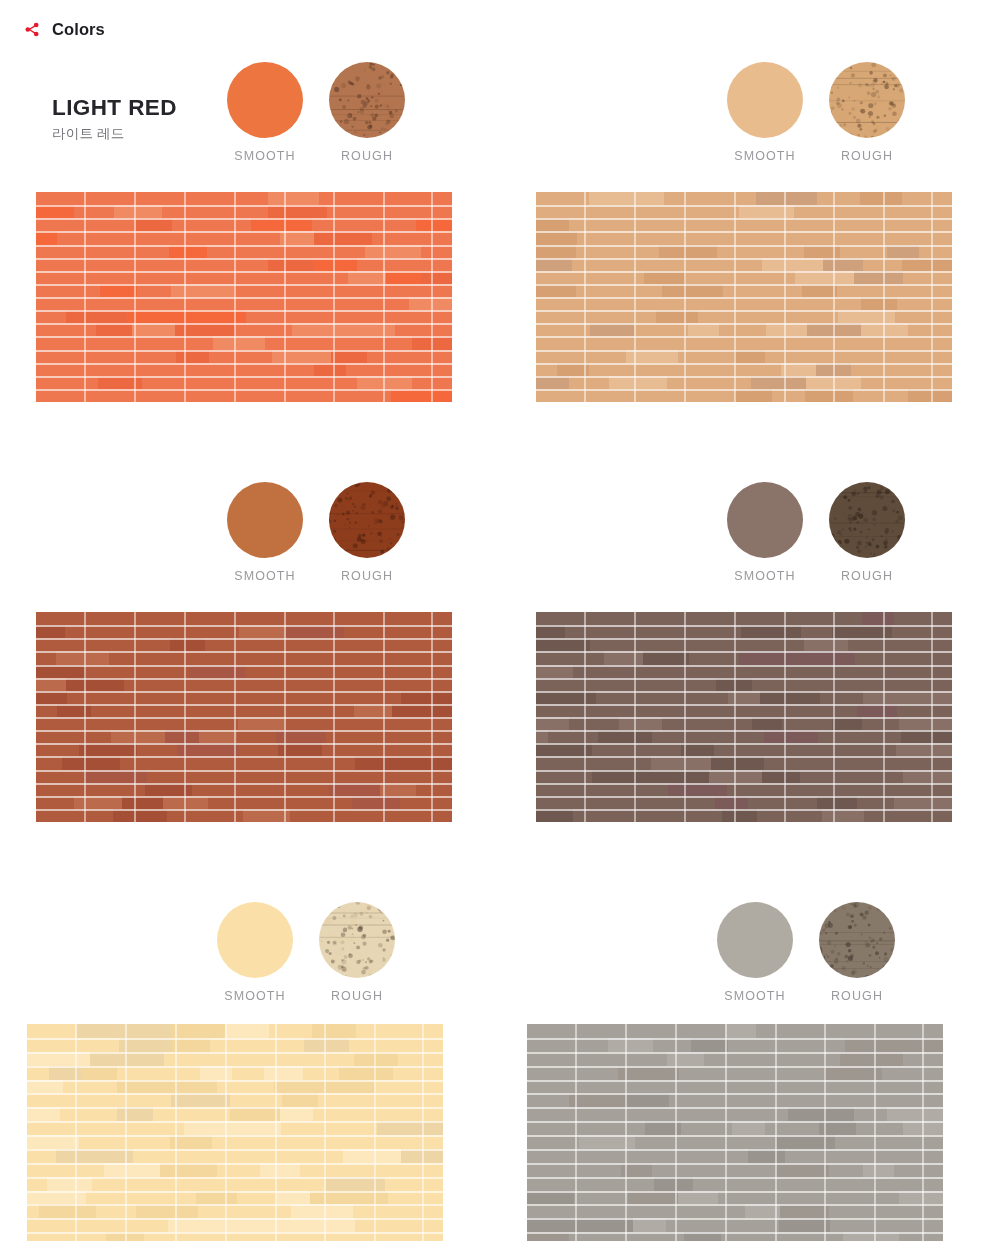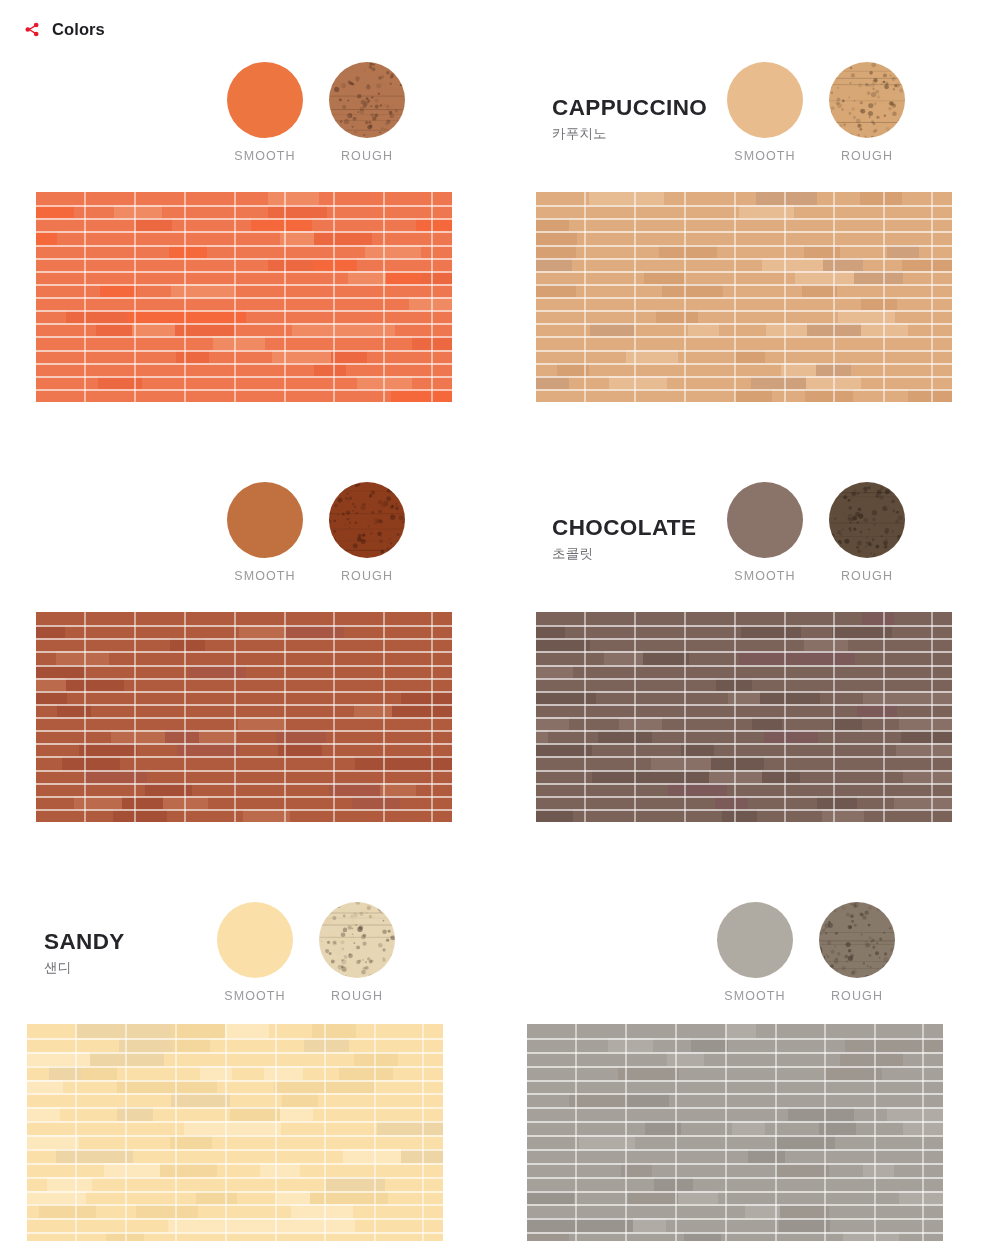--- a/index.html
+++ b/index.html
@@ -189,20 +189,24 @@
       </svg>
     </span>
     <span class="page-title">Colors</span>
   </div>
 
   <div class="cards">
 
     <div class="card-row r1">
       <div class="card left" id="card-0">
           <div class="card-head">
+       <div class="name-block">
+         <div class="name-en">LIGHT RED</div>
+         <div class="name-ko">라이트 레드</div>
+       </div>
        <div class="swatches">
          <div class="swatch">
            <div class="swatch-disc" style="background:#ec7540"></div>
            <div class="swatch-label">SMOOTH</div>
          </div>
          <div class="swatch">
            <div class="swatch-disc" style="background:#b3754f">
                   <svg class="rough-tex" viewBox="0 0 100 100" preserveAspectRatio="none">
                     <circle cx="26.6" cy="26.3" r="2.3" fill="rgba(40,22,10,0.28)"></circle>
                     <circle cx="70.2" cy="19.6" r="2.3" fill="rgba(40,22,10,0.16)"></circle>
@@ -557,24 +561,20 @@
               <div class="mortar-v" style="left:47.5%"></div>
               <div class="mortar-v" style="left:59.5%"></div>
               <div class="mortar-v" style="left:71.5%"></div>
               <div class="mortar-v" style="left:83.5%"></div>
               <div class="mortar-v" style="left:95%"></div>
             </div>
      </div>
         </div>
       <div class="card right" id="card-1">
           <div class="card-head">
-       <div class="name-block">
-         <div class="name-en">CAPPUCCINO</div>
-         <div class="name-ko">카푸치노</div>
-       </div>
        <div class="swatches">
          <div class="swatch">
            <div class="swatch-disc" style="background:#e8bc8c"></div>
            <div class="swatch-label">SMOOTH</div>
          </div>
          <div class="swatch">
            <div class="swatch-disc" style="background:#d7a775">
                   <svg class="rough-tex" viewBox="0 0 100 100" preserveAspectRatio="none">
                     <circle cx="61.9" cy="89.4" r="1.7" fill="rgba(40,22,10,0.18)"></circle>
                     <circle cx="85.3" cy="36.0" r="1.4" fill="rgba(40,22,10,0.37)"></circle>
@@ -1307,24 +1307,20 @@
               <div class="mortar-v" style="left:47.5%"></div>
               <div class="mortar-v" style="left:59.5%"></div>
               <div class="mortar-v" style="left:71.5%"></div>
               <div class="mortar-v" style="left:83.5%"></div>
               <div class="mortar-v" style="left:95%"></div>
             </div>
      </div>
         </div>
       <div class="card right" id="card-3">
           <div class="card-head">
-       <div class="name-block">
-         <div class="name-en">CHOCOLATE</div>
-         <div class="name-ko">초콜릿</div>
-       </div>
        <div class="swatches">
          <div class="swatch">
            <div class="swatch-disc" style="background:#8a7368"></div>
            <div class="swatch-label">SMOOTH</div>
          </div>
          <div class="swatch">
            <div class="swatch-disc" style="background:#5f4c3b">
                   <svg class="rough-tex" viewBox="0 0 100 100" preserveAspectRatio="none">
                     <circle cx="32.5" cy="15.6" r="3.1" fill="rgba(40,22,10,0.33)"></circle>
                     <circle cx="15.4" cy="68.9" r="2.4" fill="rgba(40,22,10,0.11)"></circle>
@@ -1689,24 +1685,20 @@
               <div class="mortar-v" style="left:83.5%"></div>
               <div class="mortar-v" style="left:95%"></div>
             </div>
      </div>
         </div>
     </div>
 
     <div class="card-row r3">
       <div class="card left" id="card-4">
           <div class="card-head">
-       <div class="name-block">
-         <div class="name-en">SANDY</div>
-         <div class="name-ko">샌디</div>
-       </div>
        <div class="swatches">
          <div class="swatch">
            <div class="swatch-disc" style="background:#fae0a8"></div>
            <div class="swatch-label">SMOOTH</div>
          </div>
          <div class="swatch">
            <div class="swatch-disc" style="background:#e6d6b4">
                   <svg class="rough-tex" viewBox="0 0 100 100" preserveAspectRatio="none">
                     <circle cx="67.8" cy="78.7" r="2.5" fill="rgba(40,22,10,0.24)"></circle>
                     <circle cx="30.5" cy="85.4" r="1.5" fill="rgba(40,22,10,0.32)"></circle>

